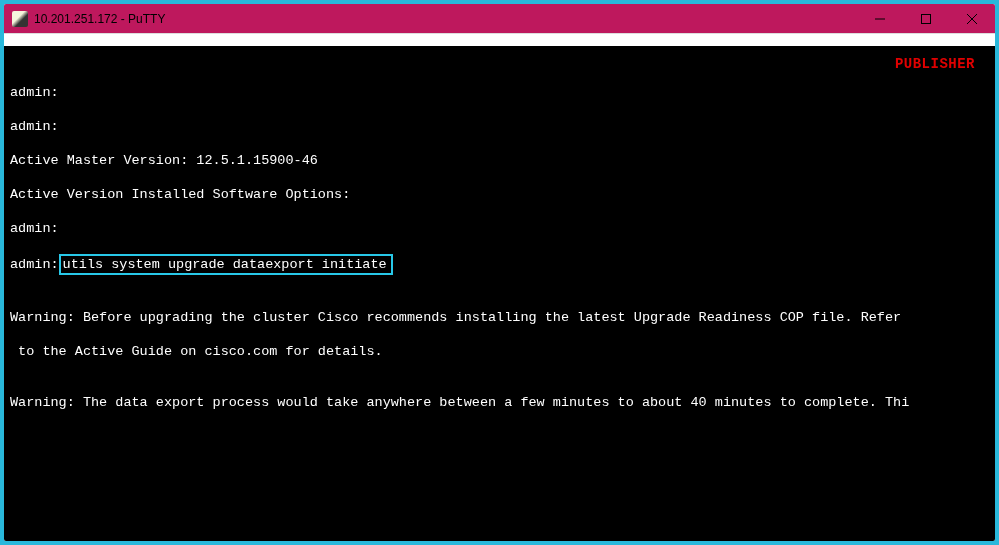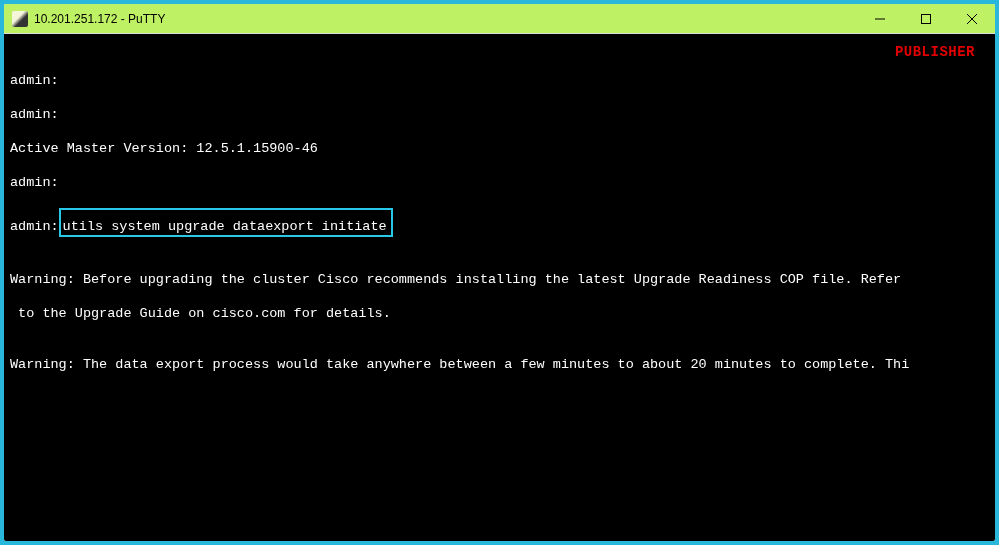--- a/index.html
+++ b/index.html
@@ -15,21 +15,21 @@
       width: 100%;
       height: 100%;
       background: #fff;
       display: flex;
       flex-direction: column;
       border-radius: 2px;
       overflow: hidden;
     }
     .titlebar {
       height: 30px;
-      background: #bef264;
+      background: #be185d;
       display: flex;
       align-items: center;
       padding: 0 0 0 8px;
       border-bottom: 1px solid #ddd;
     }
     .titlebar-icon {
       width: 16px;
       height: 16px;
       margin-right: 6px;
       background: linear-gradient(135deg, #f5f5dc 40%, #333 60%);
@@ -61,37 +61,38 @@
       flex: 1;
       background: #000;
       color: #fff;
       font-size: 13.5px;
       line-height: 17px;
       padding: 4px 2px 2px 6px;
       position: relative;
       white-space: pre;
       font-family: "Consolas", "Courier New", monospace;
       overflow: hidden;
+      margin-top: 12px;
     }
     .publisher-label {
       position: absolute;
       top: 10px;
       right: 20px;
       color: #e00000;
       font-weight: bold;
       font-size: 14px;
       letter-spacing: 0.5px;
     }
     .highlight-box {
       border: 2px solid #28c8e8;
       display: inline-block;
       box-sizing: border-box;
     }
     .hb1 {
-      padding: 8px 4px 0 2px;
+      padding: 0 4px 0 2px;
     }
     .hb2 {
       position: absolute;
       left: 4px;
       top: 345px;
       width: 522px;
       height: 73px;
       pointer-events: none;
     }
     .hb3 {
@@ -129,27 +130,28 @@
           </svg>
       </div>
     </div>
   </div>
 
   <div class="terminal">
     <div class="publisher-label">PUBLISHER</div>
 <div class="line">admin:</div>
 <div class="line">admin:</div>
 <div class="line">Active Master Version: 12.5.1.15900-46</div>
+<div class="line">Active Version Installed Software Options:</div>
 <div class="line">admin:</div>
 <div class="line"><span>admin:</span><span class="highlight-box hb1">utils system upgrade dataexport initiate</span></div>
 <div class="line"></div>
 <div class="line">Warning: Before upgrading the cluster Cisco recommends installing the latest Upgrade Readiness COP file. Refer</div>
-<div class="line"> to the Upgrade Guide on cisco.com for details.</div>
+<div class="line"> to the Active Guide on cisco.com for details.</div>
 <div class="line"></div>
-<div class="line">Warning: The data export process would take anywhere between a few minutes to about 20 minutes to complete. Thi</div>
+<div class="line">Warning: The data export process would take anywhere between a few minutes to about 40 minutes to complete. Thi</div>
 
 
 <div class="line"></div>
 
 
 
 
 
 <div class="line"></div>
 

